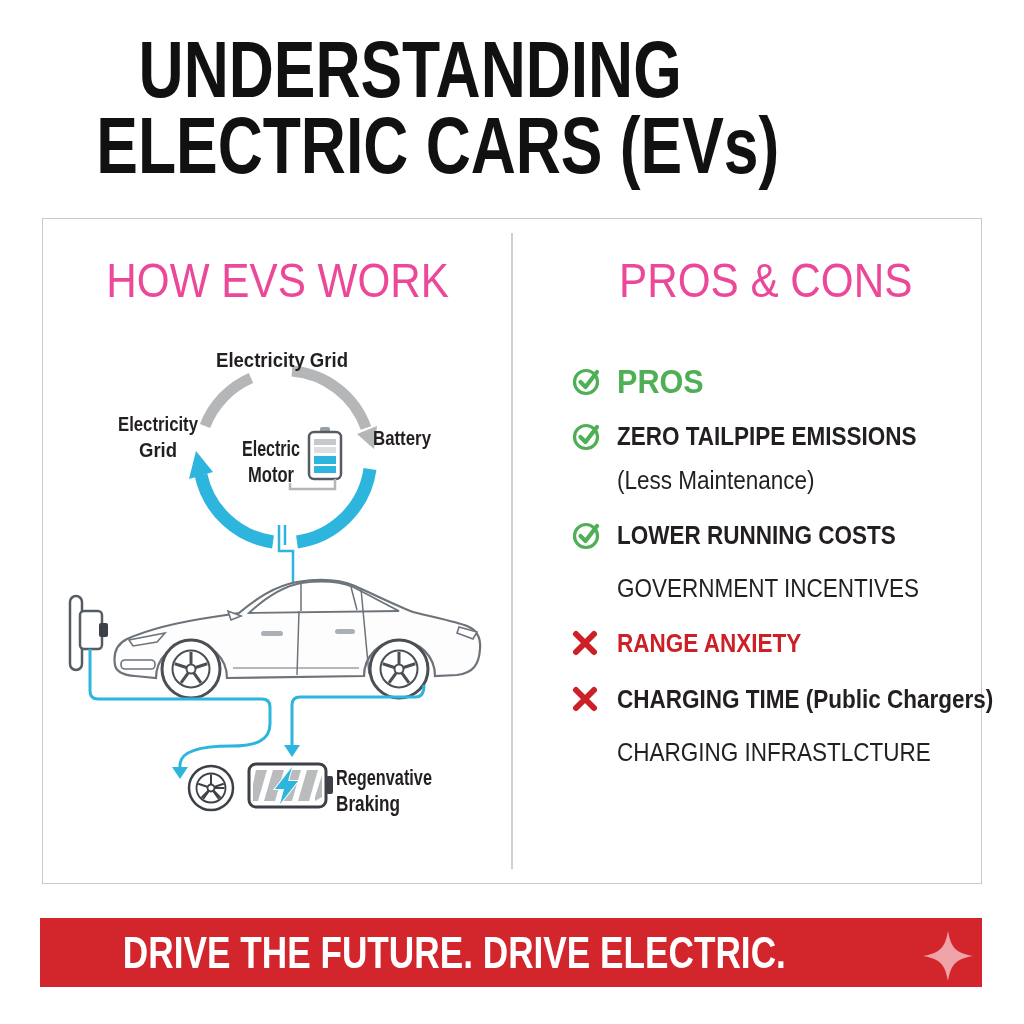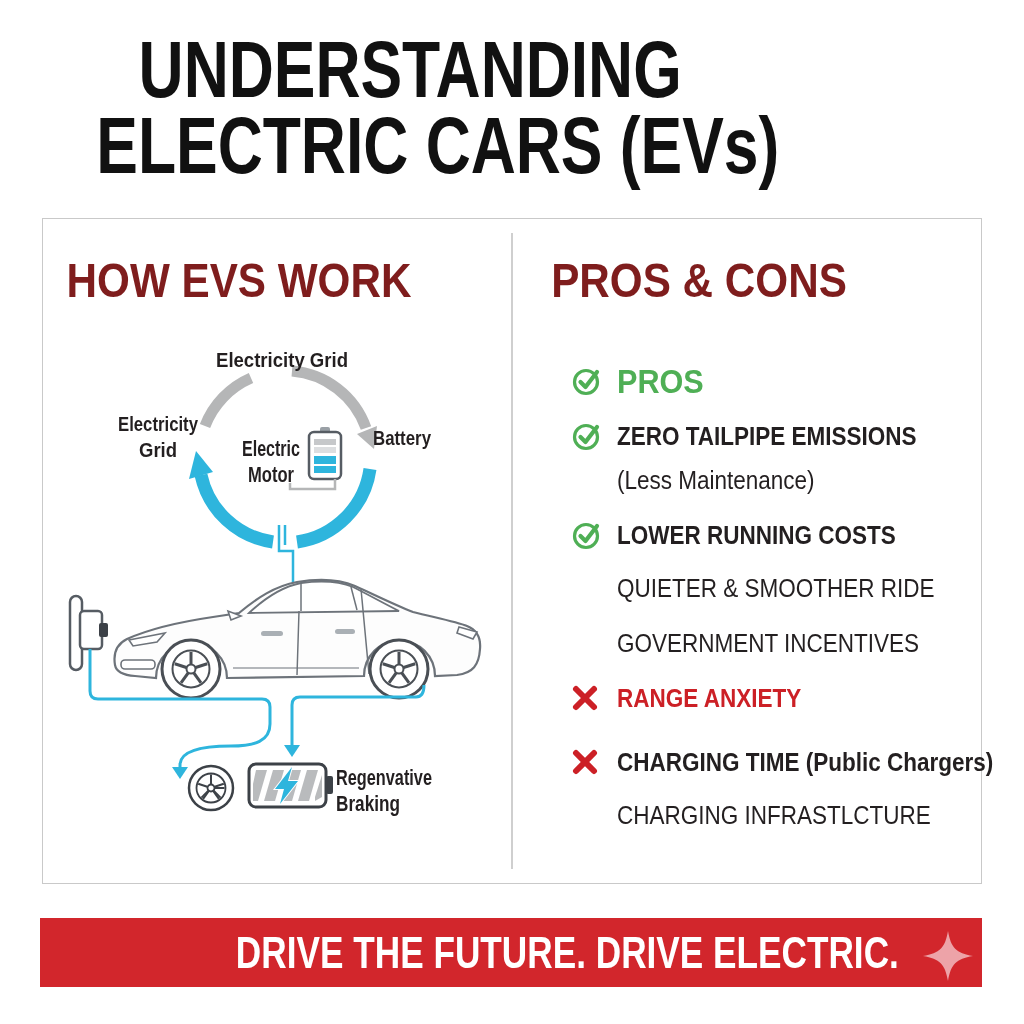--- a/index.html
+++ b/index.html
@@ -18,41 +18,41 @@
   
   .panel{
     position:absolute;left:42px;top:218px;width:940px;height:666px;background:#ffffff;
     border:1.5px solid #c9c9c9;box-sizing:border-box;
   }
   .col{position:absolute;top:0;height:100%;}
   .col-left{left:0;width:469px;}
   .col-right{left:488px;width:469px;}
   .divider{position:absolute;left:468px;top:14px;bottom:14px;width:1.5px;background:#cfcfcf;}
   .section-heading{
-    position:absolute;top:38px;left:0;width:100%;text-align:left;
-    font-size:48px;font-weight:700;color:#7f1d1d;line-height:1;
+    position:absolute;top:38px;left:0;width:100%;text-align:center;
+    font-size:48px;font-weight:400;color:#ec4899;line-height:1;
   }
 
   
   .diagram-svg{position:absolute;left:0;top:0;width:469px;height:663px;}
   .svg-label{font-family:"Liberation Sans",sans-serif;font-weight:700;fill:#231f20;}
 
   
   .pc-list{position:absolute;left:40px;top:142px;width:420px;}
   .pc-row{display:flex;align-items:center;height:40px;}
   .icon-cell{width:46px;flex:0 0 46px;display:flex;align-items:center;}
   .pc-text{font-size:25px;color:#231f20;}
   .pc-text.green{color:#4faf55;font-weight:700;font-size:34px;}
   .pc-text.red{color:#cc2026;font-weight:700;}
-  .mb15{margin-bottom:15px;} .mb4{margin-bottom:4px;font-weight:bold;} .mb13{margin-bottom:13px;font-weight:bold;} .mb12{margin-bottom:24px;}
+  .mb15{margin-bottom:15px;} .mb4{margin-bottom:4px;font-weight:bold;} .mb13{margin-bottom:13px;font-weight:bold;} .mb12{margin-bottom:16px;}
 
   
   .banner{
     position:absolute;left:40px;top:918px;width:942px;height:69px;background:#d2262c;
-    display:flex;align-items:center;justify-content:flex-end;
+    display:flex;align-items:center;justify-content:flex-start;
   }
   .banner-text{color:#ffffff;font-size:44px;font-weight:800;line-height:1;}
   .banner-text > span{display:inline-block;transform:scaleX(0.8);transform-origin:center center;white-space:nowrap;}
   .sparkle{position:absolute;right:8px;top:12px;}
 </style>
 </head>
 <body>
 
 <div class="page">
 
@@ -240,24 +240,20 @@
         <div class="pc-row mb13">
           <div class="icon-cell">
               <svg width="32" height="32" viewBox="0 0 32 32">
             <circle cx="15" cy="17" r="11.5" fill="none" stroke="#4faf55" stroke-width="3.2"></circle>
             <path d="M 9.5,17 L 14.5,22 L 26,7" fill="none" stroke="#4faf55" stroke-width="4.2" stroke-linecap="round" stroke-linejoin="round"></path>
           </svg>
             </div>
           <span class="pc-text"><span class="squash-l">LOWER RUNNING COSTS</span></span>
         </div>
 
-        <div class="pc-row mb15">
-          <div class="icon-cell"></div>
-          <span class="pc-text"><span class="squash-l">QUIETER &amp; SMOOTHER RIDE</span></span>
-        </div>
 
         <div class="pc-row mb15">
           <div class="icon-cell"></div>
           <span class="pc-text"><span class="squash-l">GOVERNMENT INCENTIVES</span></span>
         </div>
 
         <div class="pc-row mb12">
           <div class="icon-cell">
               <svg width="28" height="28" viewBox="0 0 28 28">
             <path d="M 5,5 L 23,23 M 23,5 L 5,23" stroke="#cc2026" stroke-width="6" stroke-linecap="round"></path>

